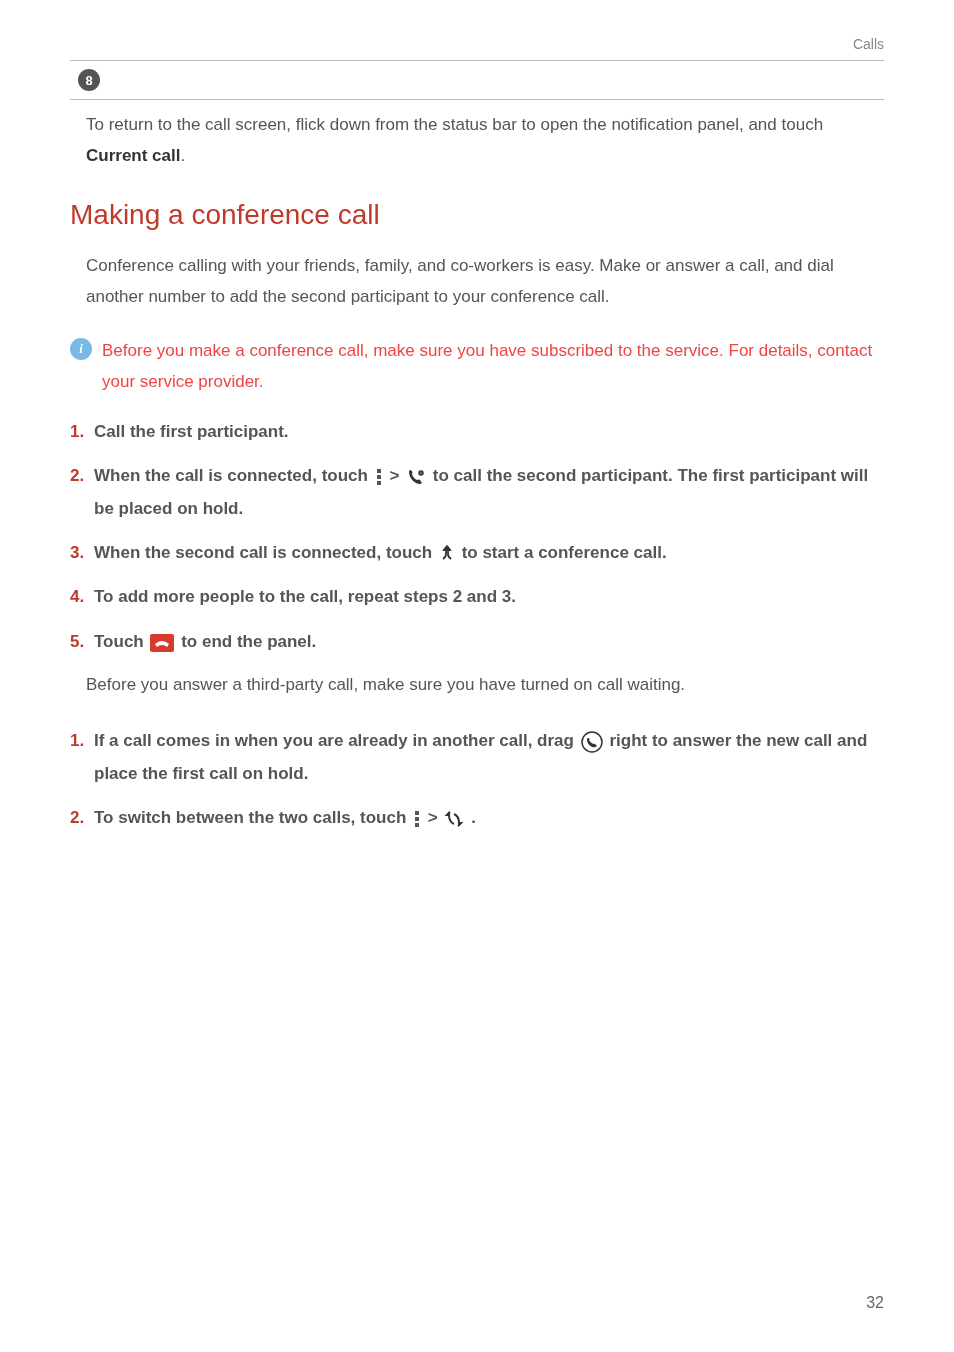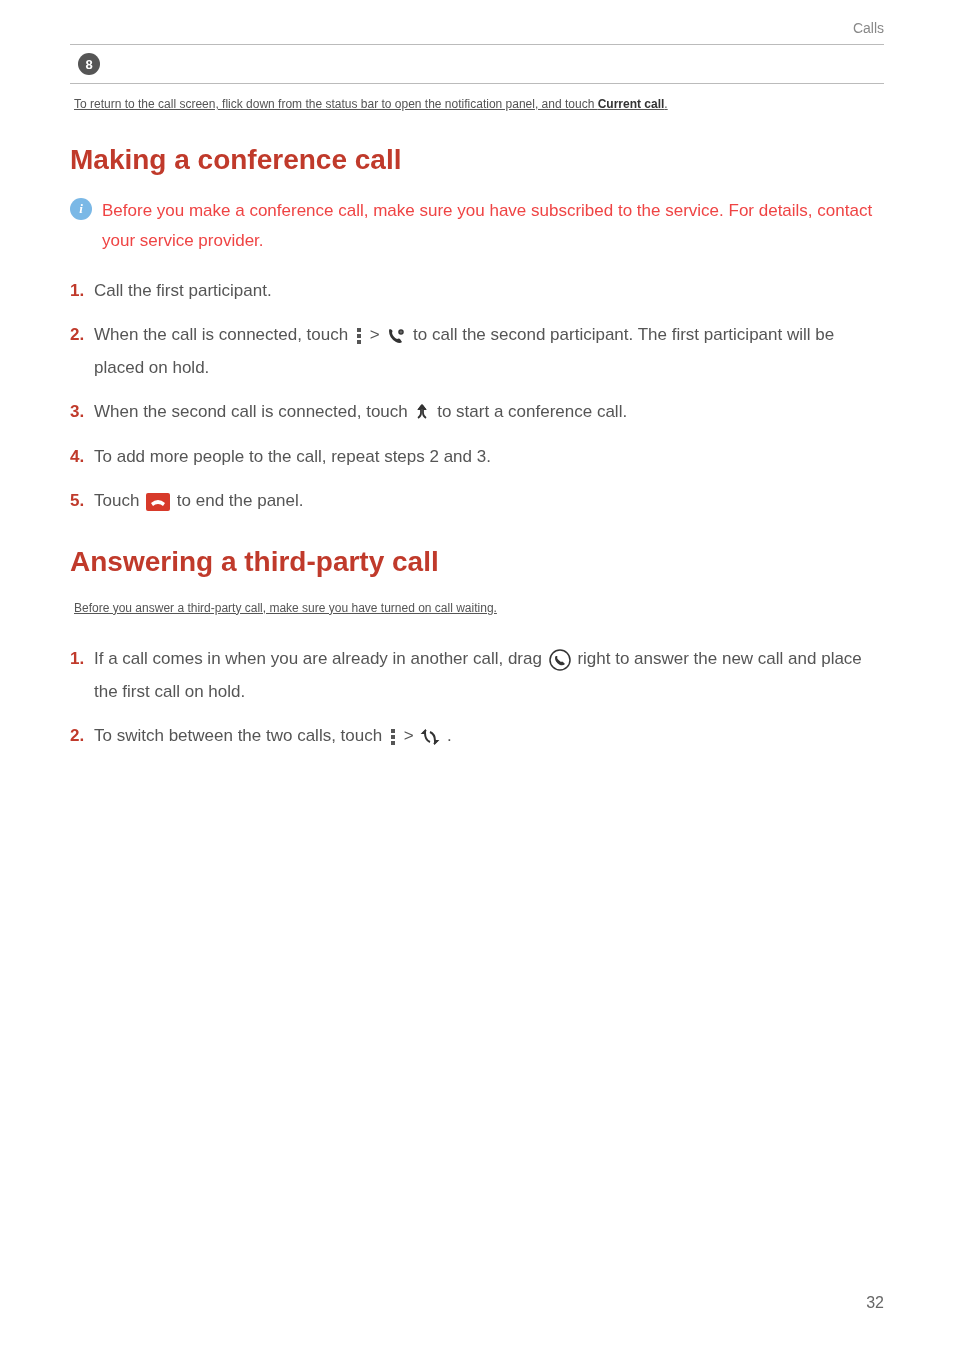--- a/index.html
+++ b/index.html
@@ -6,21 +6,21 @@
     margin: 0;
     padding: 0;
     font-family: "Segoe UI", Arial, sans-serif;
     background: #fff;
     color: #5a5a5a;
   }
   .page {
     width: 954px;
     height: 1352px;
     box-sizing: border-box;
-    padding: 20px 70px 40px 70px;
+    padding: 36px 70px 40px 70px;
     position: relative;
   }
   .header-label {
     text-align: right;
     font-size: 14px;
     color: #888;
     margin-bottom: 8px;
   }
   .hr {
     border: none;
@@ -43,30 +43,29 @@
     display: flex;
     align-items: center;
     justify-content: center;
     font-size: 13px;
     font-weight: bold;
     margin-right: 28px;
     margin-left: 8px;
     flex-shrink: 0;
   }
   .body-text {
-    font-size: 12px;
+    font-size: 17px;
     color: #555;
     line-height: 1.8;
-    margin: 10px 0 24px 4px;
-    text-decoration: underline;
+    margin: 10px 0 24px 16px;
   }
   h2.section {
     color: #c03a2b;
     font-size: 28px;
-    font-weight: 700;
+    font-weight: 400;
     margin: 28px 0 20px 0;
   }
   .info-block {
     display: flex;
     align-items: flex-start;
     margin: 8px 0 18px 0;
   }
   .info-icon {
     width: 22px;
     height: 22px;
@@ -96,21 +95,21 @@
     color: #555;
     line-height: 1.9;
     margin: 6px 0 12px 0;
   }
   .step .num {
     color: #c03a2b;
     font-weight: bold;
     min-width: 24px;
     flex-shrink: 0;
   }
-  .step .content { flex: 1; }
+  .step .content { flex: 1; font-weight: bold; }
   .bold { font-weight: bold; color: #333; }
   .inline-icon {
     display: inline-block;
     vertical-align: middle;
     margin: 0 2px;
   }
   .page-num {
     position: absolute;
     bottom: 40px;
     right: 70px;
@@ -132,20 +131,21 @@
   </div>
 
   <hr class="hr">
 
   <p class="body-text">
     <span>To return to the call screen, flick down from the status bar to open the notification panel, and touch </span><span class="bold">Current call</span><span>.</span>
   </p>
 
   <h2 class="section">Making a conference call</h2>
 
+  <p class="body-text">Conference calling with your friends, family, and co-workers is easy. Make or answer a call, and dial another number to add the second participant to your conference call.</p>
 
   <div class="info-block">
     <div class="info-icon">i</div>
     <div class="info-text">Before you make a conference call, make sure you have subscribed to the service. For details, contact your service provider.</div>
   </div>
 
   <div class="step">
     <span class="num">1.</span>
     <span class="content">Call the first participant.</span>
   </div>
@@ -200,21 +200,20 @@
       <span class="inline-icon">
         <svg width="24" height="18">
             <rect x="0" y="0" width="24" height="18" rx="2" fill="#d73a2a"></rect>
             <path d="M5 10 Q12 4 19 10 L17 13 Q15 11 12 11 Q9 11 7 13 Z" fill="#fff"></path>
           </svg>
       </span>
       <span> to end the panel.</span>
     </span>
   </div>
 
-  <h2 class="section">Answering a third-party call</h2>
 
   <p class="body-text">Before you answer a third-party call, make sure you have turned on call waiting.</p>
 
   <div class="step">
     <span class="num">1.</span>
     <span class="content">
       <span>If a call comes in when you are already in another call, drag </span>
       <span class="inline-icon">
         <svg width="22" height="22">
             <circle cx="11" cy="11" r="10" fill="none" stroke="#333" stroke-width="1.5"></circle>

